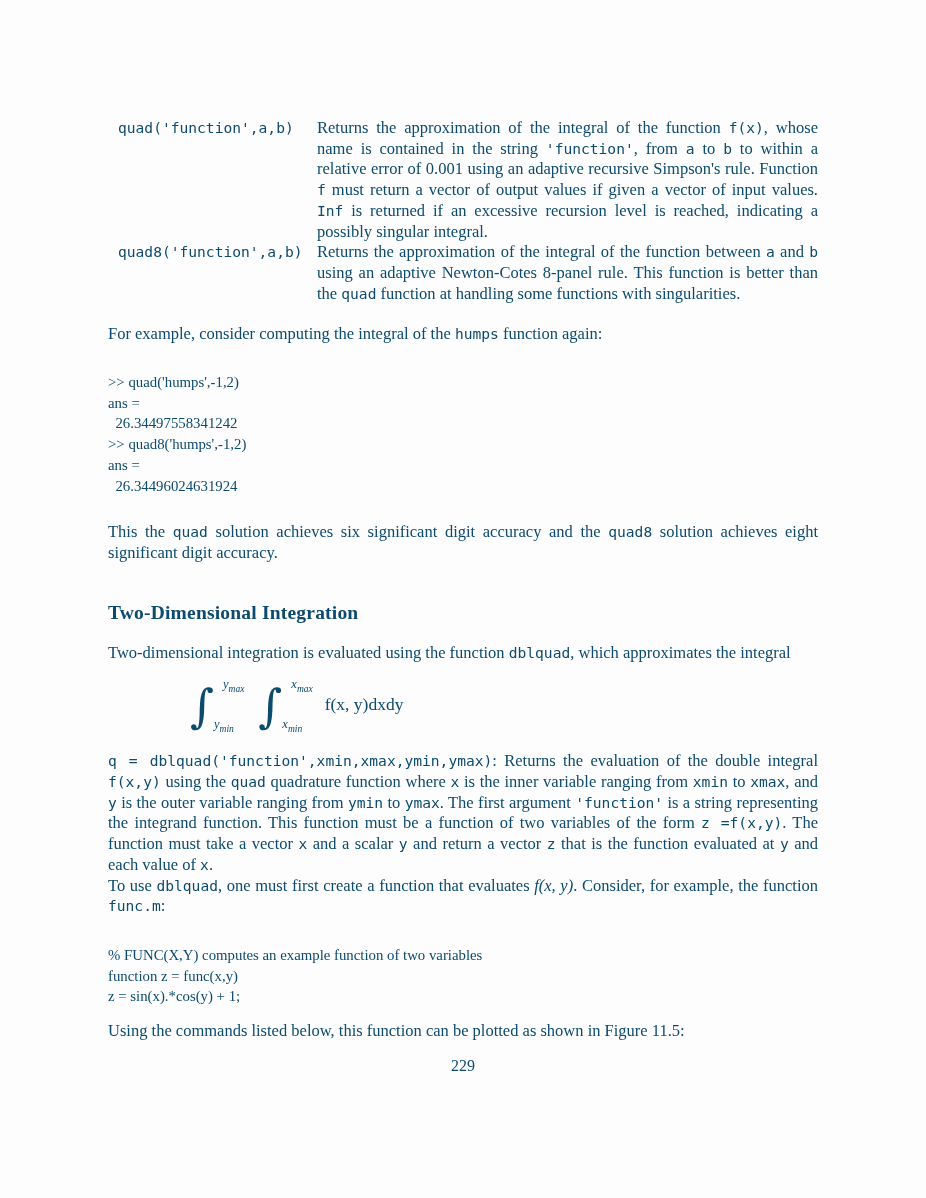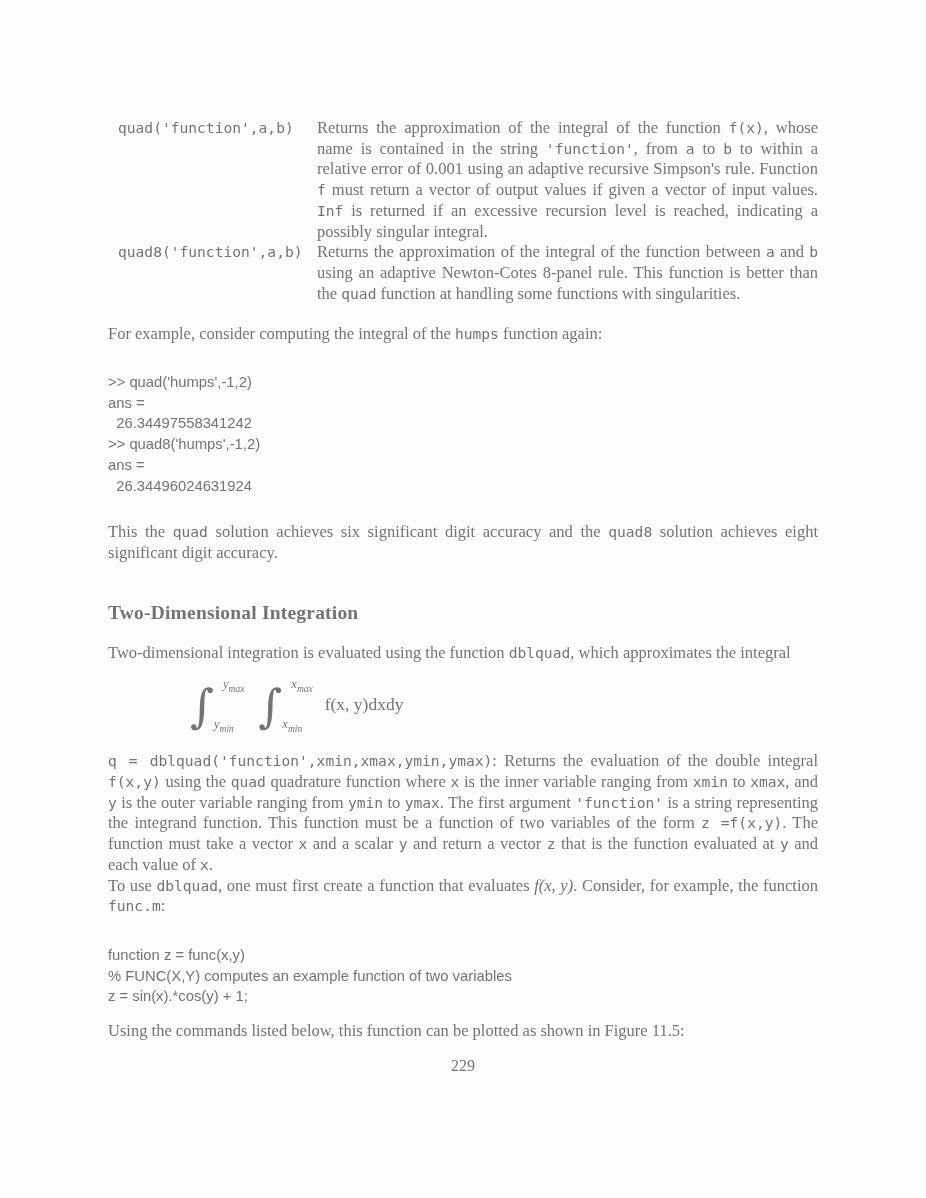--- a/index.html
+++ b/index.html
@@ -3,21 +3,21 @@
 <meta charset="utf-8">
 <style>
   html,body { margin:0; padding:0; background:#ffffff; }
   .page {
     width: 926px;
     height: 1198px;
     background: #fdfdfd;
     box-sizing: border-box;
     padding: 118px 108px 0 108px;
     font-family: "Liberation Serif", serif;
-    color: #737373;
+    color: #0c4a6e;
     font-size: 16.5px;
     line-height: 20.7px;
     position: relative;
     overflow: hidden;
   }
   .just { text-align: justify; }
   .run-serif { font-family: "Liberation Serif", serif; }
   .run-mono, .mono {
     font-family: "DejaVu Sans Mono", monospace;
     font-size: 14.6px;
@@ -38,21 +38,21 @@
 
   .para { margin: 0; }
   .m-example { margin-top: 20px; }
   .m-accuracy { margin-top: 26px; }
   .m-2d { margin-top: 18px; }
   .m-dblquad { margin-top: 16px; }
   .m-touse { }
   .m-using { margin-top: 14px; }
 
   .codeblock {
-    font-family: Liberation Sans, sans-serif;
+    font-family: Liberation Serif, serif;
     font-size: 14.8px;
     line-height: 20.7px;
     white-space: pre;
   }
   .codeblock.first { margin-top: 27px; }
   .codeblock.second { margin-top: 28px; }
 
   .section-heading {
     margin: 37px 0 0 0;
     font-size: 19.5px;
@@ -141,19 +141,19 @@
         <span class="lim lo"><span>x</span><sub>min</sub></span>
       </span>
     </span>
     <span class="integrand">f(x, y)dxdy</span>
   </div>
 
   <p class="para just m-dblquad"><span class="run-mono">q = dblquad('function',xmin,xmax,ymin,ymax)</span><span class="run-serif">: Returns the evaluation of the double integral </span><span class="run-mono">f(x,y)</span><span class="run-serif"> using the </span><span class="run-mono">quad</span><span class="run-serif"> quadrature function where </span><span class="run-mono">x</span><span class="run-serif"> is the inner variable ranging from </span><span class="run-mono">xmin</span><span class="run-serif"> to </span><span class="run-mono">xmax</span><span class="run-serif">, and </span><span class="run-mono">y</span><span class="run-serif"> is the outer variable ranging from </span><span class="run-mono">ymin</span><span class="run-serif"> to </span><span class="run-mono">ymax</span><span class="run-serif">. The first argument </span><span class="run-mono">'function'</span><span class="run-serif"> is a string representing the integrand function. This function must be a function of two variables of the form </span><span class="run-mono">z =f(x,y)</span><span class="run-serif">. The function must take a vector </span><span class="run-mono">x</span><span class="run-serif"> and a scalar </span><span class="run-mono">y</span><span class="run-serif"> and return a vector </span><span class="run-mono">z</span><span class="run-serif"> that is the function evaluated at </span><span class="run-mono">y</span><span class="run-serif"> and each value of </span><span class="run-mono">x</span><span class="run-serif">.</span></p>
 
   <p class="para just m-touse"><span class="run-serif">To use </span><span class="run-mono">dblquad</span><span class="run-serif">, one must first create a function that evaluates </span><span class="run-it">f(x, y)</span><span class="run-serif">. Consider, for example, the function </span><span class="run-mono">func.m</span><span class="run-serif">:</span></p>
 
-  <div class="codeblock second"><div>function z = func(x,y)</div><div>% FUNC(X,Y) computes an example function of two variables</div><div>z = sin(x).*cos(y) + 1;</div></div>
+  <div class="codeblock second"><div>% FUNC(X,Y) computes an example function of two variables</div><div>function z = func(x,y)</div><div>z = sin(x).*cos(y) + 1;</div></div>
 
   <p class="para just m-using"><span class="run-serif">Using the commands listed below, this function can be plotted as shown in Figure 11.5:</span></p>
 
   <div class="page-number">229</div>
 
 </div>
 
 </body></html>

